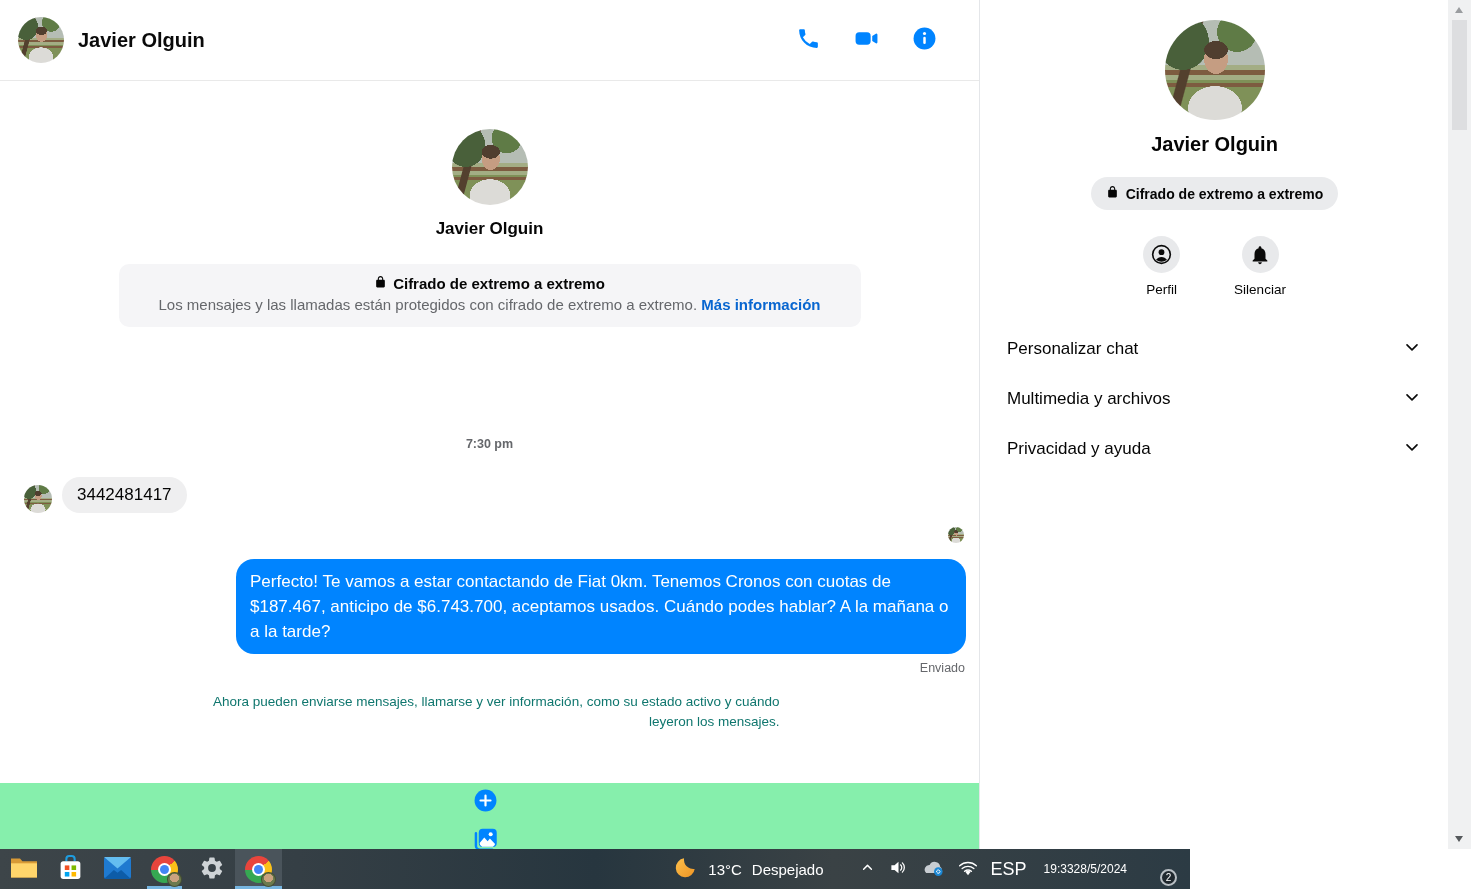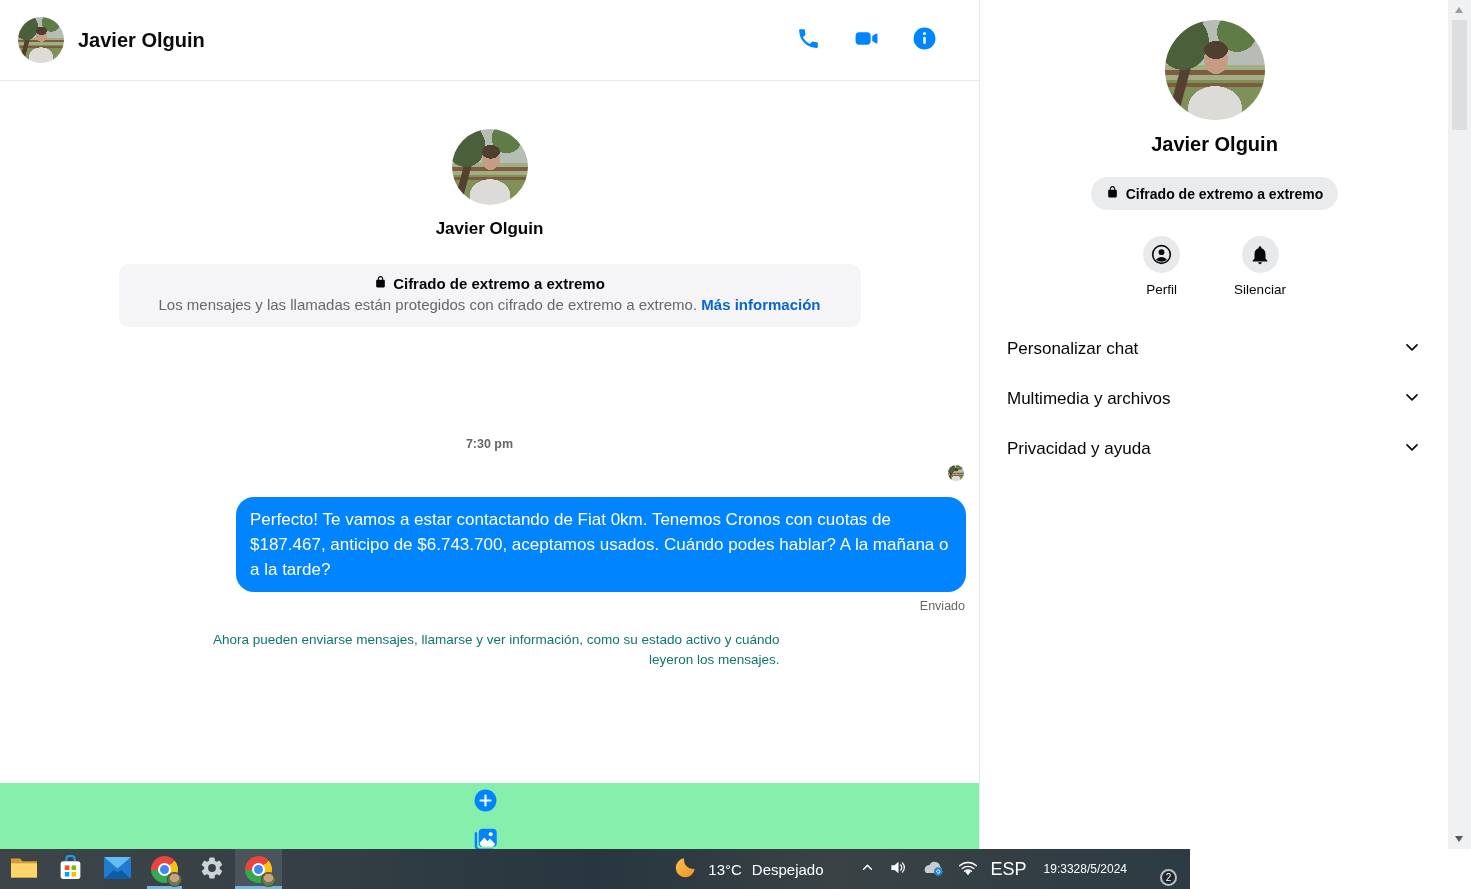--- a/index.html
+++ b/index.html
@@ -139,20 +139,24 @@
         <span>Cifrado de extremo a extremo</span>
       </div>
       <div class="enc-body">
         <span>Los mensajes y las llamadas están protegidos con cifrado de extremo a extremo.</span>
         <span class="enc-link">Más información</span>
       </div>
     </div>
 
     <div class="ts">7:30 pm</div>
 
+    <div class="row-in">
+      <div class="pfp pfp-sm"></div>
+      <div class="bubble-in">3442481417</div>
+    </div>
 
     <div class="seen-row">
       <div class="pfp pfp-xs"></div>
     </div>
 
     <div class="bubble-out">Perfecto! Te vamos a estar contactando de Fiat 0km. Tenemos Cronos con cuotas de $187.467, anticipo de $6.743.700, aceptamos usados. Cuándo podes hablar? A la mañana o a la tarde?</div>
     <div class="sent">Enviado</div>
 
     <div class="note">Ahora pueden enviarse mensajes, llamarse y ver información, como su estado activo y cuándo leyeron los mensajes.</div>
   </div>

